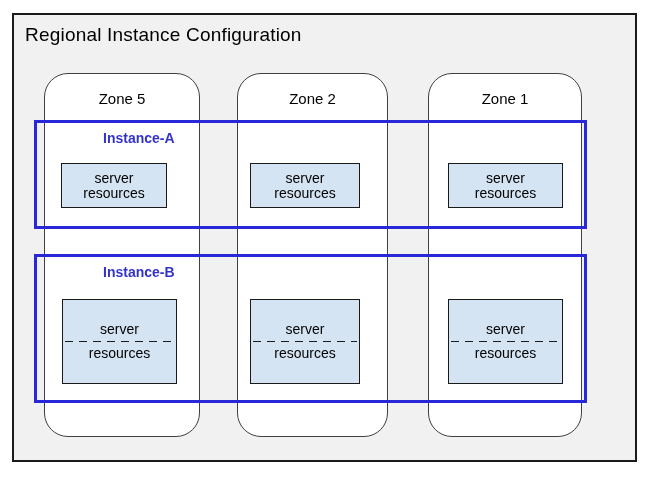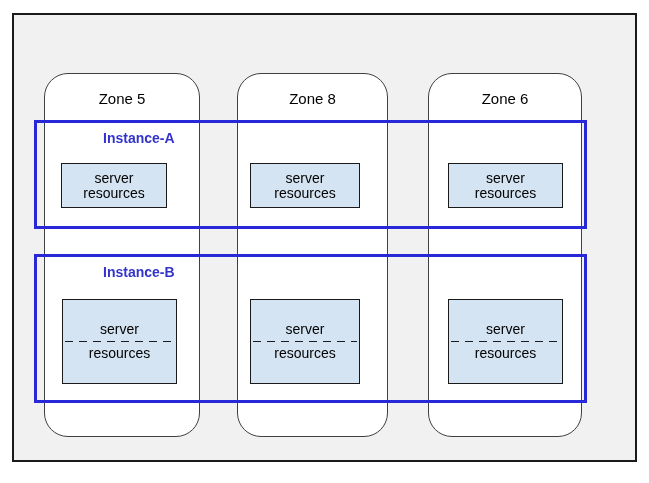--- a/index.html
+++ b/index.html
@@ -115,29 +115,30 @@
     );
   }
 </style>
 </head>
 <body>
 
 <div class="canvas">
 
   <div class="region"></div>
 
+  <div class="diagram-title">Regional Instance Configuration</div>
 
   <div class="zone z1">
     <div class="zone-label">Zone 5</div>
   </div>
   <div class="zone z2">
-    <div class="zone-label">Zone 8</div>
+    <div class="zone-label">Zone 2</div>
   </div>
   <div class="zone z3">
-    <div class="zone-label">Zone 6</div>
+    <div class="zone-label">Zone 1</div>
   </div>
 
   <div class="instance ia">
     <span class="instance-label">Instance-A</span>
   </div>
 
   <div class="instance ib">
     <span class="instance-label">Instance-B</span>
   </div>
 

